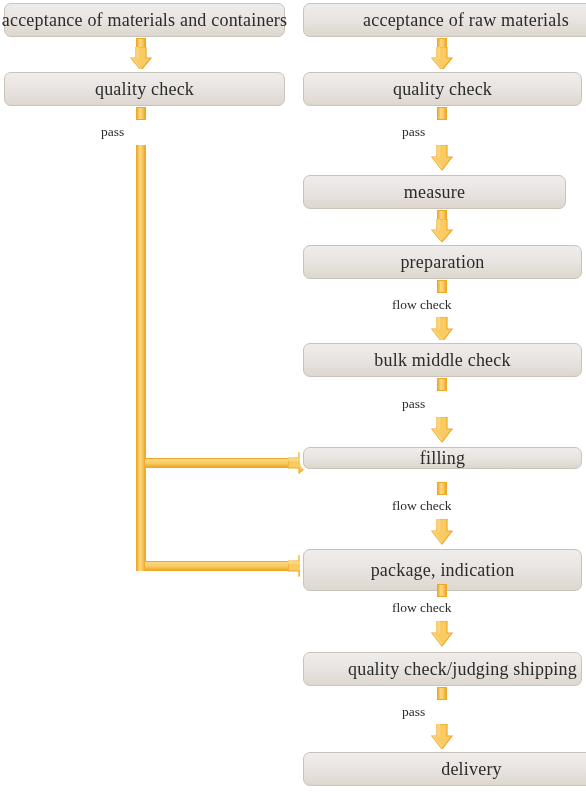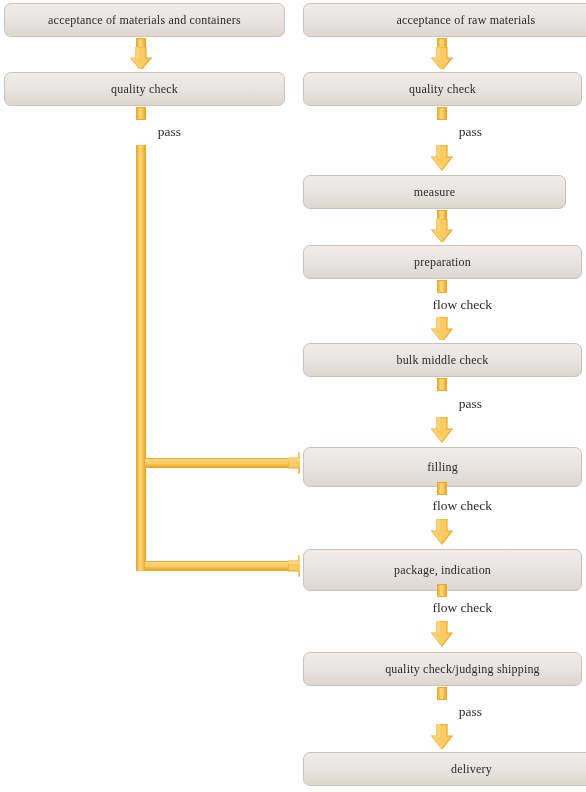--- a/index.html
+++ b/index.html
@@ -14,21 +14,21 @@
   
   .node{
     position:absolute;
     box-sizing:border-box;
     border-radius:7px;
     border:1px solid #c9c3bc;
     background:linear-gradient(to bottom,#efeceb 0%,#e9e5e2 45%,#ded7d0 100%);
     box-shadow:0 0 0 3px #ffffff, 0 1px 2px rgba(120,110,100,0.30);
     display:flex;align-items:center;justify-content:center;
     color:#2b2b2b;
-    font-size:12px;
+    font-size:18px;
     letter-spacing:.2px;
     white-space:nowrap;
   }
   .node .node-text{pointer-events:none;}
 
   .stub{
     position:absolute;
     width:10px;
     background:linear-gradient(to right,#f0ad2e 0%,#fcd882 35%,#f9cb62 65%,#eda828 100%);
     border:1px solid #eda82a;
@@ -38,21 +38,21 @@
   .arrowhead{
     position:absolute;
     width:22px;height:22px;
   }
 
   .edge-label{
     position:absolute;
     font-size:13.5px;
     color:#2b2b2b;
     white-space:nowrap;
-    text-align:right;
+    text-align:left;
   }
 
   
   .vline{
     position:absolute;
     width:10px;
     background:linear-gradient(to right,#f0ad2e 0%,#fcd882 35%,#f9cb62 65%,#eda828 100%);
     border-left:1px solid #eda82a;border-right:1px solid #eda82a;
     box-sizing:border-box;
   }
@@ -147,21 +147,21 @@
     <span class="node-text">bulk middle check</span>
   </div>
 
   <div class="stub" style="left:437px;top:378px;width:10px;height:13px;"></div>
   <div class="edge-label" style="left:402px;top:396px;width:80px;">pass</div>
   <svg class="arrowhead" style="left:431px;top:417px;width:22px;height:26px;" viewBox="0 0 22 26">
     <path d="M6 0 L16 0 L16 12 L21 12 L11 25 L1 12 L6 12 Z" fill="#f9cb62" stroke="#eda82a" stroke-width="1.2"></path>
     <path d="M6 0 L9 0 L9 13 L4 13 L11 22 L11 25 L1 12 L6 12 Z" fill="#fcd882" opacity="0.75"></path>
   </svg>
 
-  <div class="node" style="left:303px;top:447px;width:279px;height:40px;">
+  <div class="node" style="left:303px;top:447px;width:279px;height:22px;">
     <span class="node-text">filling</span>
   </div>
 
   <div class="stub" style="left:437px;top:482px;width:10px;height:13px;"></div>
   <div class="edge-label" style="left:392px;top:498px;width:100px;">flow check</div>
   <svg class="arrowhead" style="left:431px;top:519px;width:22px;height:26px;" viewBox="0 0 22 26">
     <path d="M6 0 L16 0 L16 12 L21 12 L11 25 L1 12 L6 12 Z" fill="#f9cb62" stroke="#eda82a" stroke-width="1.2"></path>
     <path d="M6 0 L9 0 L9 13 L4 13 L11 22 L11 25 L1 12 L6 12 Z" fill="#fcd882" opacity="0.75"></path>
   </svg>
 

